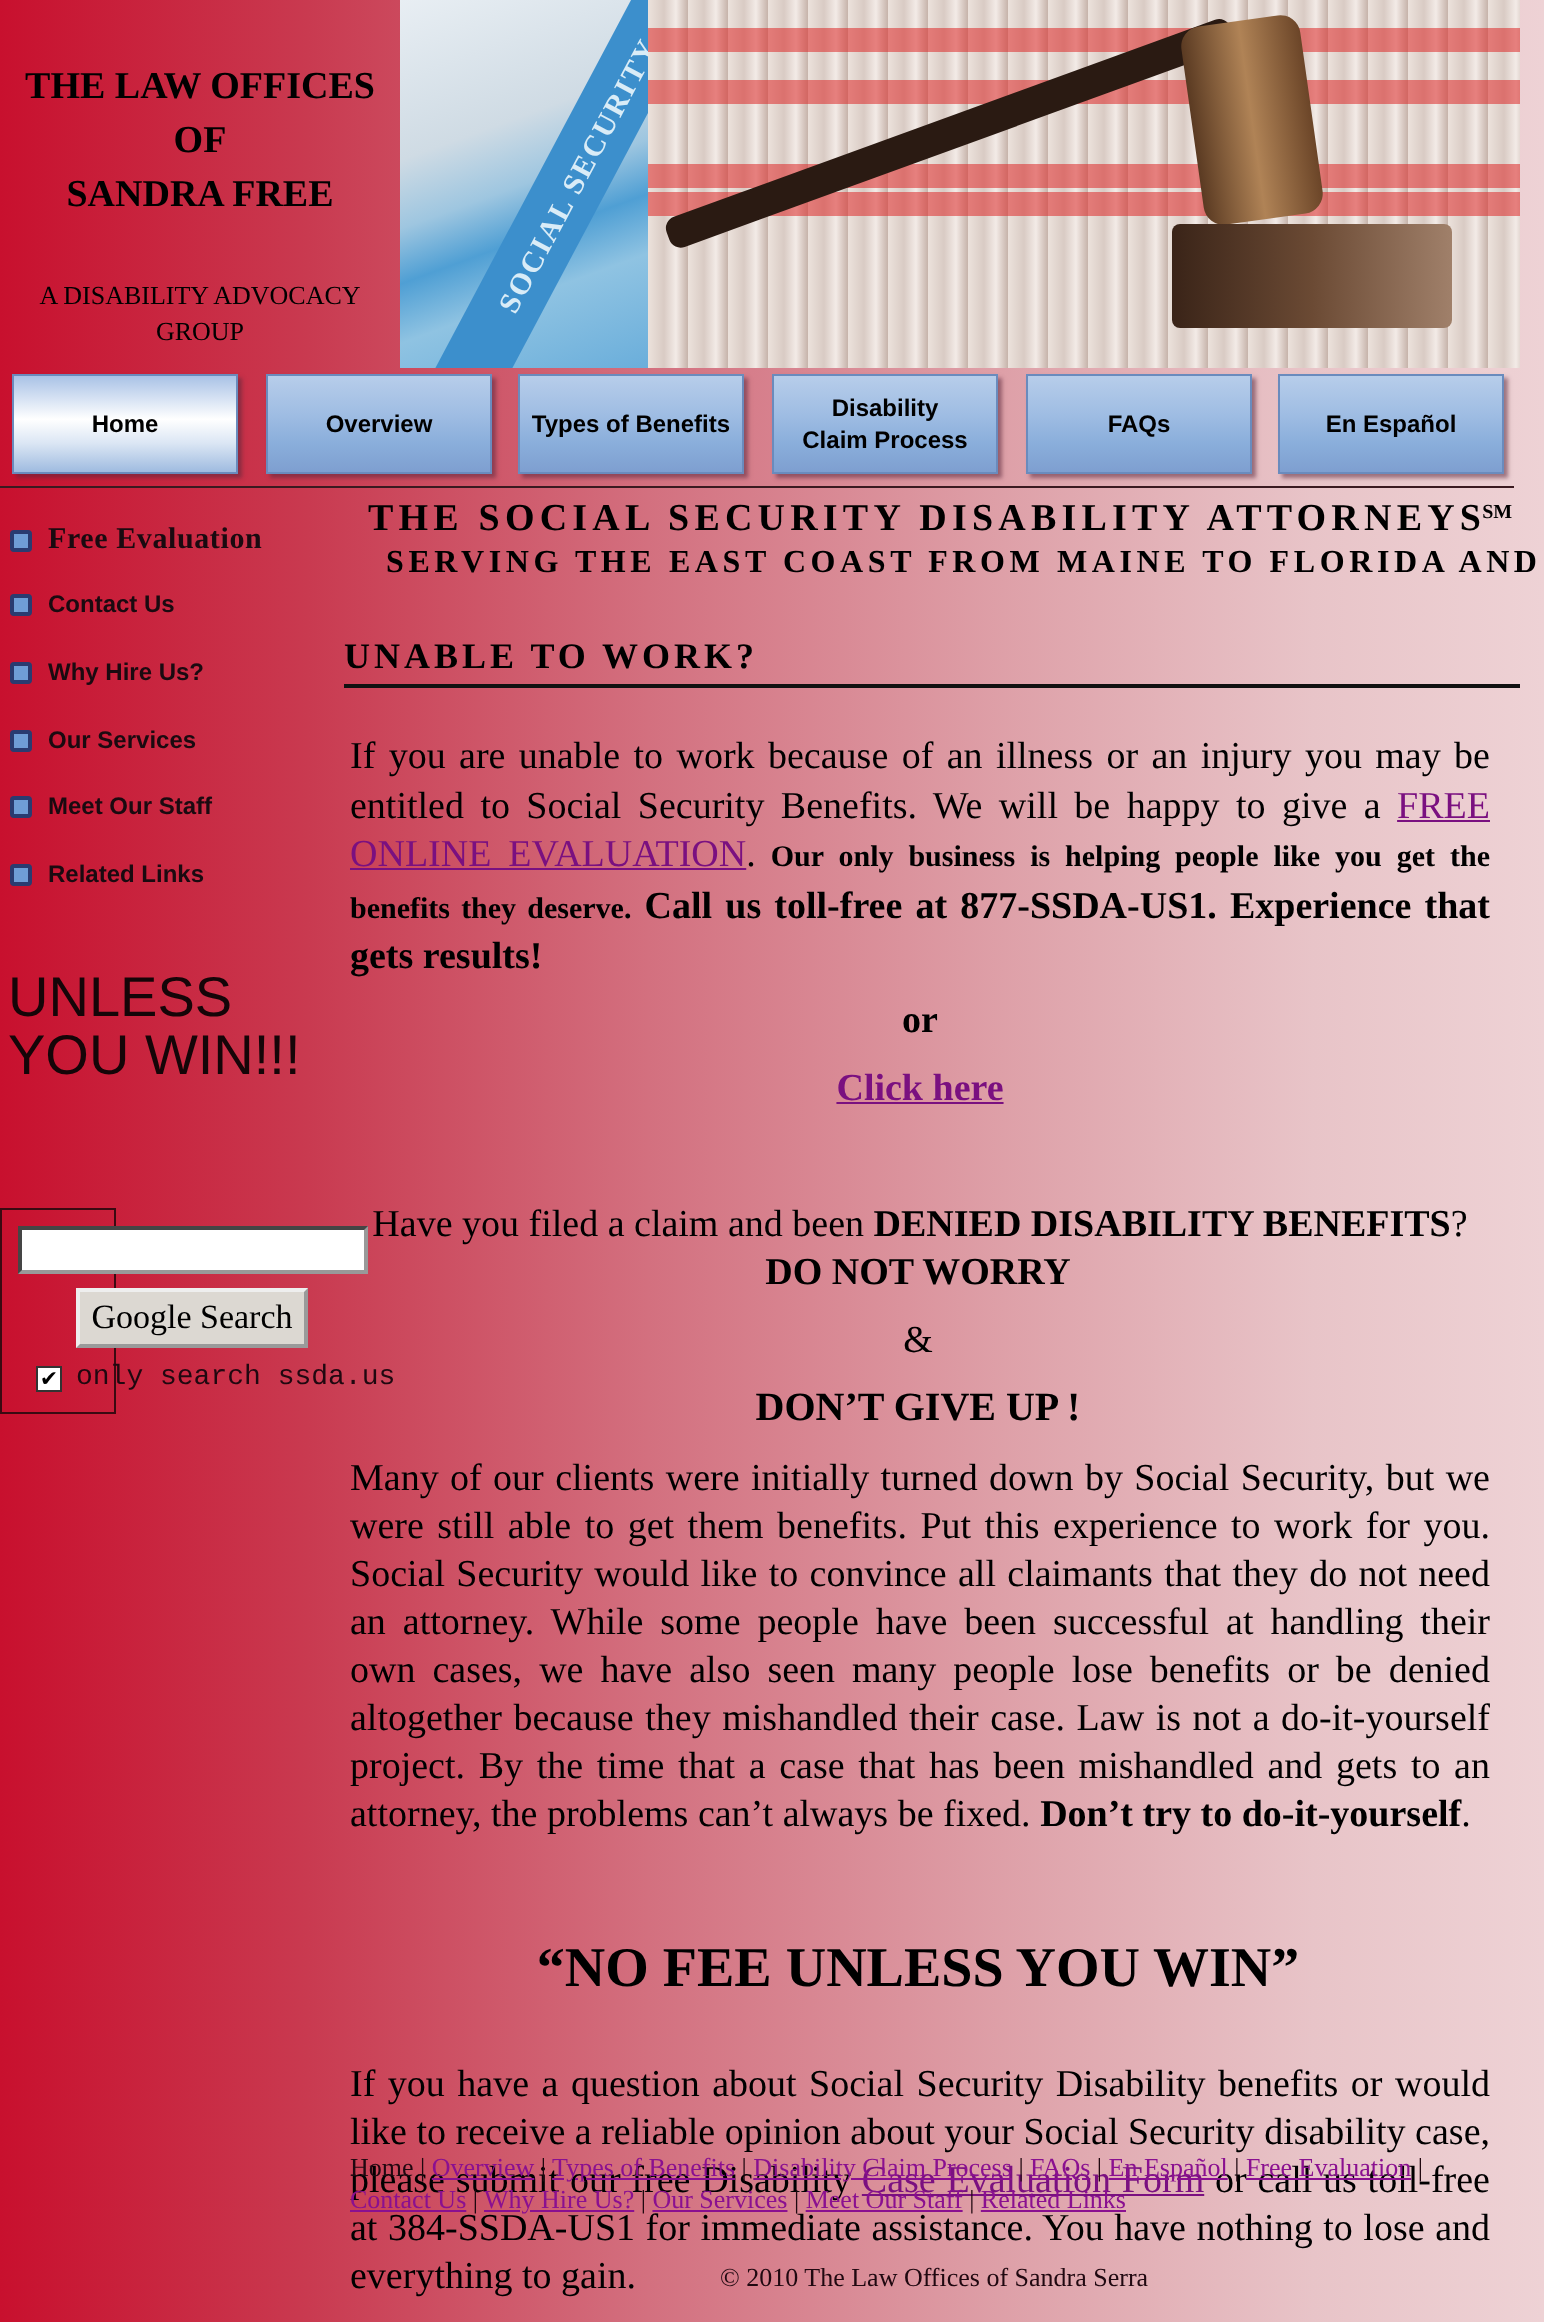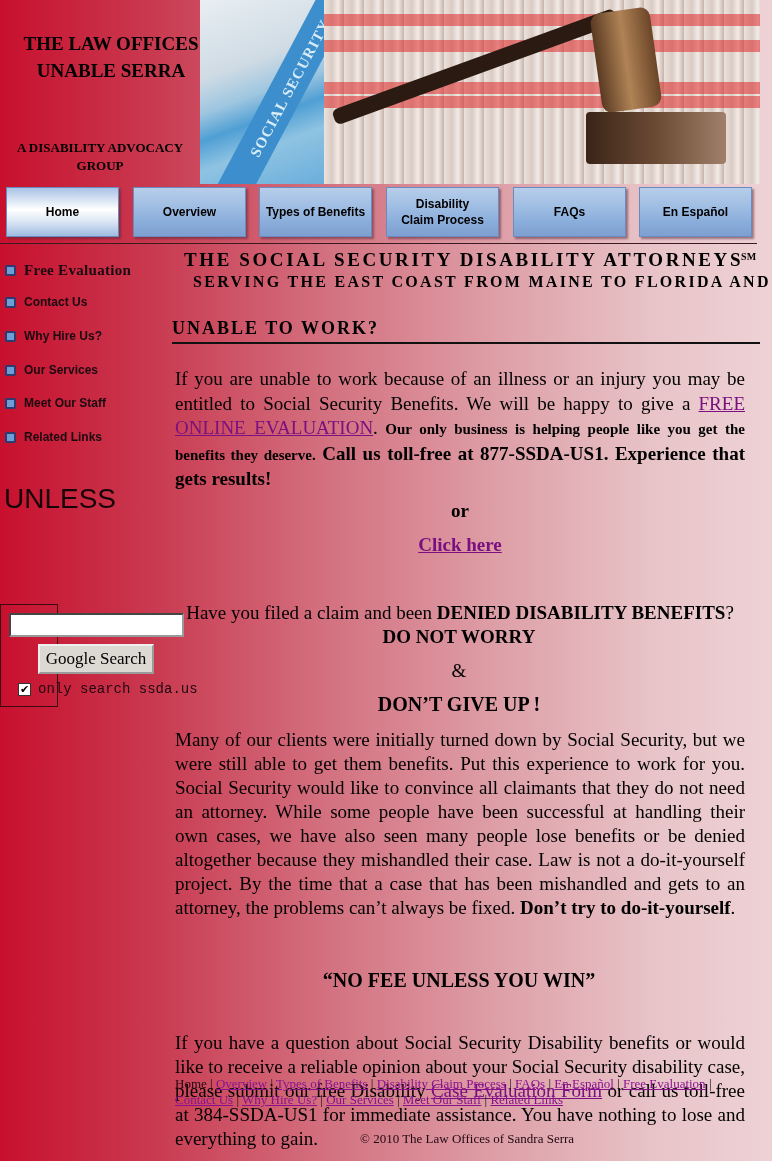--- a/index.html
+++ b/index.html
@@ -8,22 +8,22 @@
     position: relative;
     font-family: "Liberation Serif", serif;
     color: #000;
     background: linear-gradient(to right, #c8102e 0%, #c93a50 20%, #d3707f 42%, #dea0a8 65%, #e8c4c8 85%, #eed2d5 100%);
   }
   a { color: #7a1080; text-decoration: underline; }
 
   
   .header { position: absolute; left: 0; top: 0; width: 772px; height: 186px; }
   .brand { position: absolute; left: 0; top: 0; width: 200px; height: 184px; text-align: center; }
-  .brand-title { position: absolute; left: 0; top: 30px; width: 200px; font-weight: bold; font-size: 19px; line-height: 27px; margin-left: 11px; }
-  .brand-sub { position: absolute; left: 0; top: 139px; width: 200px; font-weight: bold; font-size: 13px; line-height: 18px; }
+  .brand-title { position: absolute; left: 0; top: 30px; width: 200px; font-weight: bold; font-size: 19px; line-height: 27px; }
+  .brand-sub { position: absolute; left: 0; top: 139px; width: 200px; font-weight: normal; font-size: 13px; line-height: 18px; }
   .img-card { position: absolute; left: 200px; top: 0; width: 124px; height: 184px; overflow: hidden;
     background: linear-gradient(160deg, #e8eef3 0%, #cfdbe4 35%, #9ec6e0 50%, #4f9fd4 62%, #8fc3e2 75%, #6aaedb 100%); }
   .img-card .stripe { position: absolute; left: -40px; top: 86px; width: 240px; height: 34px; background: #3c8fcc; transform: rotate(-62deg); }
   .img-card .card-text { position: absolute; left: 14px; top: 80px; transform: rotate(-62deg); color: #d9ecf7; font-weight: bold; font-size: 15px; letter-spacing: 1px; white-space: nowrap; }
   .img-gavel { position: absolute; left: 324px; top: 0; width: 436px; height: 184px; overflow: hidden;
     background: repeating-linear-gradient(to right, #ece2dc 0px, #d9cbc4 8px, #f3ebe7 14px, #c6b3aa 20px); }
   .img-gavel .flag { position: absolute; left: 0; width: 436px; height: 12px; background: rgba(220, 40, 40, 0.55); }
   .img-gavel .handle { position: absolute; left: 10px; top: 110px; width: 300px; height: 16px; background: #2a1a12; transform: rotate(-20deg); transform-origin: left center; border-radius: 6px; }
   .img-gavel .head { position: absolute; left: 272px; top: 10px; width: 60px; height: 100px; background: linear-gradient(to right, #5a3a22, #b08356, #6b4528); border-radius: 10px; transform: rotate(-8deg); }
   .img-gavel .block { position: absolute; left: 262px; top: 112px; width: 140px; height: 52px; background: linear-gradient(to right, #3a2418, #6b4a34, #a0806a); border-radius: 4px; }
@@ -64,21 +64,22 @@
   .footer-links a { color: #8a1090; }
   .copyright { position: absolute; left: 333px; top: 1131px; font-size: 13px; color: #200810; margin-left: 27px; }
 </style>
 </head>
 <body>
 
 <div class="header">
   <div class="brand">
     <div class="brand-title">
       <div>THE LAW OFFICES</div>
-      <div>UNABLE SERRA</div>
+      <div>OF</div>
+      <div>SANDRA FREE</div>
     </div>
     <div class="brand-sub">
       <div>A DISABILITY ADVOCACY</div>
       <div>GROUP</div>
     </div>
   </div>
   <div class="img-card">
     <div class="stripe"></div>
     <div class="card-text">SOCIAL SECURITY</div>
   </div>
@@ -133,20 +134,21 @@
   <span class="bullet"></span>
   <span class="side-label">Meet Our Staff</span>
 </div>
 <div class="side-item" style="top:430px">
   <span class="bullet"></span>
   <span class="side-label">Related Links</span>
 </div>
 
 <div class="nofee">
   <div>UNLESS</div>
+  <div>YOU WIN!!!</div>
 </div>
 
 <div class="search-box"></div>
 <input class="search-input" type="text" value="" style="">
 <div class="search-btn">Google Search</div>
 <div class="chk">✔</div>
 <div class="chk-label">only search ssda.us</div>
 
 <div class="tagline"><span>THE SOCIAL SECURITY DISABILITY ATTORNEYS</span><sup>SM</sup></div>
 <div class="tagsub">SERVING THE EAST COAST FROM MAINE TO FLORIDA AND CALIFORNIA</div>
@@ -166,21 +168,21 @@
   <span>Have you filed a claim and been </span><b>DENIED DISABILITY BENEFITS</b><span>?</span>
 </div>
 <div class="main center" style="top:626px; font-weight:bold; font-size:19px; width:568px">DO NOT WORRY</div>
 <div class="main center" style="top:660px; font-size:19px; width:568px">&amp;</div>
 <div class="main center" style="top:693px; font-weight:bold; font-size:20px; width:568px">DON’T GIVE UP !</div>
 
 <div class="main para" style="top:728px">
   <span>Many of our clients were initially turned down by Social Security, but we were still able to get them benefits.  Put this experience to work for you.  Social Security would like to convince all claimants that they do not need an attorney.  While some people have been successful at handling their own cases, we have also seen many people lose benefits or be denied altogether because they mishandled their case. Law is not a do-it-yourself project. By the time that a case that has been mishandled and gets to an attorney, the problems can’t always be fixed. </span><b>Don’t try to do-it-yourself</b><span>.</span>
 </div>
 
-<div class="main center" style="top:969px; font-weight:bold; font-size:20px; width:568px">“NO FEE UNLESS YOU WIN”</div>
+<div class="main center" style="top:969px; font-weight:bold; font-size:28px; width:568px">“NO FEE UNLESS YOU WIN”</div>
 
 <div class="main para" style="top:1031px">
   <span>If you have a question about Social Security Disability benefits or would like to receive a reliable opinion about your Social Security disability case, please submit our free Disability </span><a href="#">Case Evaluation Form</a><span> or call us toll-free at 384-SSDA-US1 for immediate assistance. You have nothing to lose and everything to gain.</span>
 </div>
 
 <div class="footer-links">
   <span>Home</span> |
   <a href="#">Overview</a> |
   <a href="#">Types of Benefits</a> |
   <a href="#">Disability Claim Process</a> |

